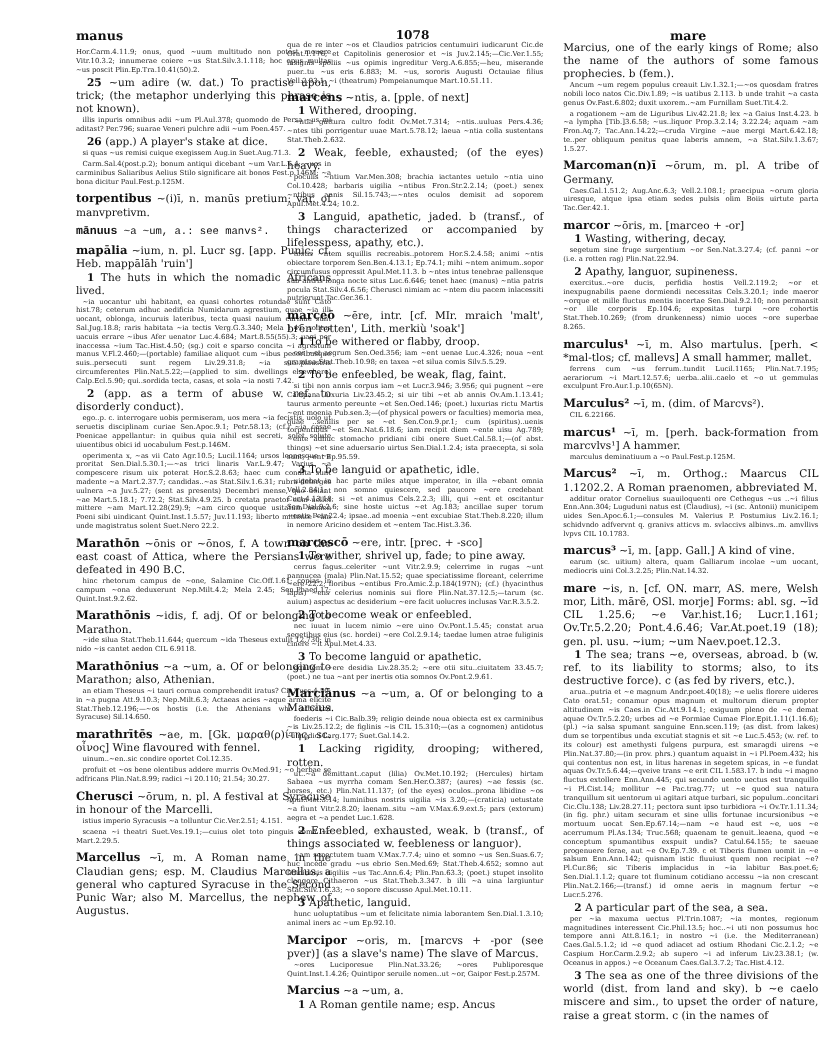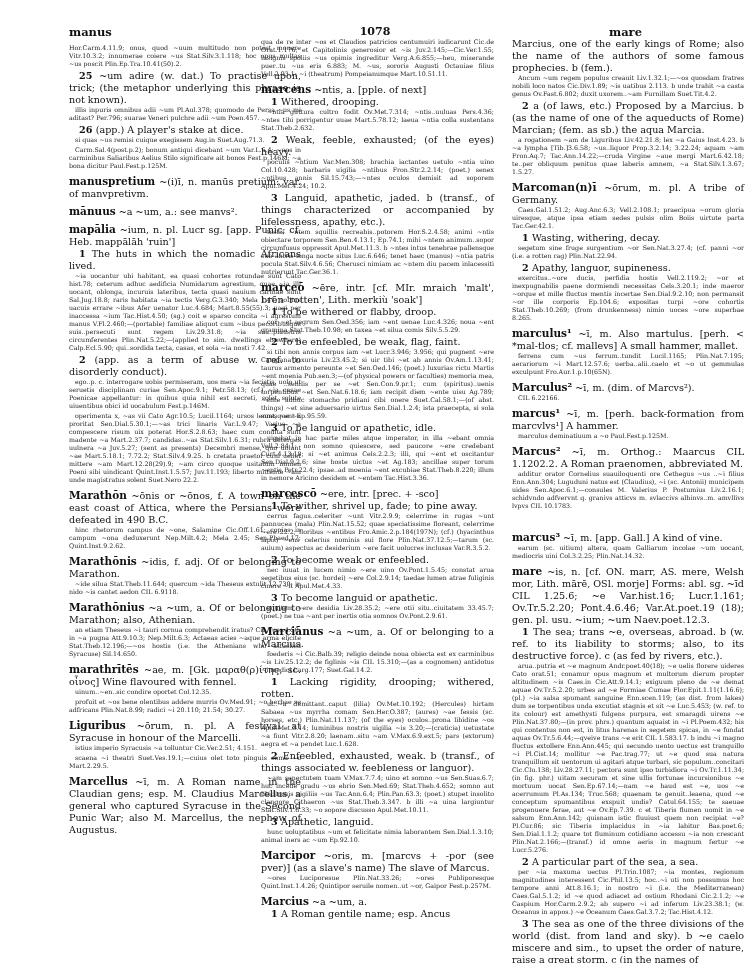--- a/index.html
+++ b/index.html
@@ -28,38 +28,38 @@
   <span class="hw-right">mare</span>
 </div>
 
 <div class="col col1">
     <div class="cit noindent">Hor.Carm.4.11.9; onus, quod ~uum multitudo non potest mouere Vitr.10.3.2; innumerae coiere ~us Stat.Silv.3.1.118; hoc opus multas ~us poscit Plin.Ep.Tra.10.41(50).2.</div>
     <div class="sense"><span class="num">25 </span><span>~um adire (w. dat.) To practise upon, trick; (the metaphor underlying this phrase is not known).</span></div>
     <div class="cit">illis inpuris omnibus adii ~um Pl.Aul.378; quomodo de Persa ~us mi aditast? Per.796; suarae Veneri pulchre adii ~um Poen.457.</div>
     <div class="sense"><span class="num">26 </span><span>(app.) A player's stake at dice.</span></div>
     <div class="cit">si quas ~us remisi cuique exegissem Aug.in Suet.Aug.71.3.</div>
     <div class="cit">Carm.Sal.4(post.p.2); bonum antiqui dicebant ~um Var.L.6.4; ~uos in carminibus Saliaribus Aelius Stilo significare ait bonos Fest.p.146M; ~a bona dicitur Paul.Fest.p.125M.</div>
-    <div class="head-line" style="margin-top: 5px;"><span class="lemma">manuspretium</span><span> ~(i)ī, n. manūs pretium: var. of manvpretivm.</span></div>
-    <div class="head-line" style="margin-top: 5px;"><span class="lemma">mānuus</span><span> ~a ~um, a.: see manvs².</span></div>
+    <div class="head-line" style="margin-top: 5px;"><span class="lemma">torpentibus</span><span> ~(i)ī, n. manūs pretium: var. of manvpretivm.</span></div>
+    <div class="head-line" style="margin-top: 5px; font-family: Liberation Mono, monospace;"><span class="lemma">mānuus</span><span> ~a ~um, a.: see manvs².</span></div>
     <div class="head-line" style="margin-top: 5px;"><span class="lemma">mapālia</span><span> ~ium, n. pl. Lucr sg. [app. Punic; cf. Heb. mappālāh 'ruin']</span></div>
     <div class="sense"><span class="num">1 </span><span>The huts in which the nomadic Africans lived.</span></div>
     <div class="cit">~ia uocantur ubi habitant, ea quasi cohortes rotundae sunt Cato hist.78; ceterum adhuc aedificia Numidarum agrestium, quae ~ia illi uocant, oblonga, incuruis lateribus, tecta quasi nauium carinae sunt Sal.Jug.18.8; raris habitata ~ia tectis Verg.G.3.340; Mela 1.41; solitus uacuis errare ~ibus Afer uenator Luc.4.684; Mart.8.55(55).3; uagi per inaccessa ~ium Tac.Hist.4.50; (sg.) coit e sparso concita ~i agrestum manus V.Fl.2.460;—(portable) familiae aliquot cum ~ibus pecoribusque suis..persecuti sunt regem Liv.29.31.8; ~ia sua..plaustris circumferentes Plin.Nat.5.22;—(applied to sim. dwellings elsewhere) Calp.Ecl.5.90; qui..sordida tecta, casas, et sola ~ia nosti 7.42.</div>
     <div class="sense"><span class="num">2 </span><span>(app. as a term of abuse w. ref. to disorderly conduct).</span></div>
     <div class="cit">ego..p. c. interrogare uobis permiseram, uos mera ~ia fecistis. uolo ut seruetis disciplinam curiae Sen.Apoc.9.1; Petr.58.13; (cf.) ~ia casae Poenicae appellantur: in quibus quia nihil est secreti, solet solute uiuentibus obici id uocabulum Fest.p.146M.</div>
     <div class="cit">operimenta x, ~as vii Cato Agr.10.5; Lucil.1164; ursos leonesque ~a proritat Sen.Dial.5.30.1;—~as trici linaris Var.L.9.47; Varius ~a compescere risum uix poterat Hor.S.2.8.63; haec cum condita sunt madente ~a Mart.2.37.7; candidas..~as Stat.Silv.1.6.31; rubra deterges uulnera ~a Juv.5.27; (sent as presents) Decembri mense, quo uolant ~ae Mart.5.18.1; 7.72.2; Stat.Silv.4.9.25.   b cretata praetor cum uellet mittere ~am Mart.12.28(29).9; ~am circo quoque usitatum nomen Poeni sibi uindicant Quint.Inst.1.5.57; Juv.11.193; liberto mittente ~am unde magistratus solent Suet.Nero 22.2.</div>
     <div class="head-line" style="margin-top: 5px;"><span class="lemma">Marathōn</span><span> ~ōnis or ~ōnos, f. A town on the east coast of Attica, where the Persians were defeated in 490 B.C.</span></div>
     <div class="cit">hinc rhetorum campus de ~one, Salamine Cic.Off.1.61; copias in campum ~ona deduxerunt Nep.Milt.4.2; Mela 2.45; Sen.Phaed.17; Quint.Inst.9.2.62.</div>
     <div class="head-line" style="margin-top: 5px;"><span class="lemma">Marathōnis</span><span> ~idis, f. adj. Of or belonging to Marathon.</span></div>
     <div class="cit">~ide silua Stat.Theb.11.644; quercum ~ida Theseus extulit 12.730; in nido ~is cantet aedon CIL 6.9118.</div>
     <div class="head-line" style="margin-top: 5px;"><span class="lemma">Marathōnius</span><span> ~a ~um, a. Of or belonging to Marathon; also, Athenian.</span></div>
     <div class="cit">an etiam Theseus ~i tauri cornua comprehendit iratus? Cic.Tusc.4.50; in ~a pugna Att.9.10.3; Nep.Milt.6.3; Actaeas acies ~aque arma elicite Stat.Theb.12.196;—~os hostis (i.e. the Athenians who attacked Syracuse) Sil.14.650.</div>
     <div class="head-line" style="margin-top: 5px;"><span class="lemma">marathrītēs</span><span> ~ae, m. [Gk. μαραθ(ρ)ίτης, sc. οἶνος] Wine flavoured with fennel.</span></div>
     <div class="cit">uinum..~en..sic condire oportet Col.12.35.</div>
     <div class="cit">profuit et ~os bene olentibus addere murris Ov.Med.91; ~o herbae se adfricans Plin.Nat.8.99; radici ~i 20.110; 21.54; 30.27.</div>
-    <div class="head-line" style="margin-top: 5px;"><span class="lemma">Liguribus</span><span> ~ōrum, n. pl. A festival at Syracuse in honour of the Marcelli.</span></div>
+    <div class="head-line" style="margin-top: 5px;"><span class="lemma">Cherusci</span><span> ~ōrum, n. pl. A festival at Syracuse in honour of the Marcelli.</span></div>
     <div class="cit">istius imperio Syracusis ~a tolluntur Cic.Ver.2.51; 4.151.</div>
     <div class="cit">scaena ~i theatri Suet.Ves.19.1;—cuius olet toto pinguis coma ~o Mart.2.29.5.</div>
     <div class="head-line" style="margin-top: 5px;"><span class="lemma">Marcellus</span><span> ~ī, m. A Roman name in the Claudian gens; esp. M. Claudius Marcellus, a general who captured Syracuse in the Second Punic War; also M. Marcellus, the nephew of Augustus.</span></div>
   </div>
 <div class="col col2">
     <div class="cit noindent">qua de re inter ~os et Claudios patricios centumuiri iudicarunt Cic.de Orat.1.176; et Capitolinis generosior et ~is Juv.2.145;—Cic.Ver.1.55; insignis spoliis ~us opimis ingreditur Verg.A.6.855;—heu, miserande puer..tu ~us eris 6.883; M. ~us, sororis Augusti Octauiae filius Vell.2.93.1; ~i (theatrum) Pompeianumque Mart.10.51.11.</div>
     <div class="head-line" style="margin-top: 5px;"><span class="lemma">marcens</span><span> ~ntis, a. [pple. of next]</span></div>
     <div class="sense"><span class="num">1 </span><span>Withered, drooping.</span></div>
     <div class="cit">~ntia guttura cultro fodit Ov.Met.7.314; ~ntis..uuluas Pers.4.36; ~ntes tibi porrigentur uuae Mart.5.78.12; laeua ~ntia colla sustentans Stat.Theb.2.632.</div>
     <div class="sense"><span class="num">2 </span><span>Weak, feeble, exhausted; (of the eyes) heavy.</span></div>
@@ -89,37 +89,37 @@
     <div class="sense"><span class="num">3 </span><span>Apathetic, languid.</span></div>
     <div class="cit">hunc uoluptatibus ~um et felicitate nimia laborantem Sen.Dial.1.3.10; animal iners ac ~um Ep.92.10.</div>
     <div class="head-line" style="margin-top: 5px;"><span class="lemma">Marcipor</span><span> ~oris, m. [marcvs + -por (see pver)] (as a slave's name) The slave of Marcus.</span></div>
     <div class="cit">~ores Luciporesue Plin.Nat.33.26; ~ores Publiporesque Quint.Inst.1.4.26; Quintipor seruile nomen..ut ~or, Gaipor Fest.p.257M.</div>
     <div class="head-line" style="margin-top: 5px;"><span class="lemma">Marcius</span><span> ~a ~um, a.</span></div>
     <div class="sense"><span class="num">1 </span><span>A Roman gentile name; esp. Ancus</span></div>
   </div>
 <div class="col col3">
     <div class="head-line">Marcius, one of the early kings of Rome; also the name of the authors of some famous prophecies. b (fem.).</div>
     <div class="cit">Ancum ~um regem populus creauit Liv.1.32.1;—~os quosdam fratres nobili loco natos Cic.Div.1.89; ~is uatibus 2.113.   b unde trahit ~a casta genus Ov.Fast.6.802; duxit uxorem..~am Furnillam Suet.Tit.4.2.</div>
-    <div class="sense"><span class="num">2 </span><span>a (of laws, etc.) Proposed by a Marcius. b (as the name of one of the aqueducts of Rome) Marcian; (fem. as sb.) the aqua Marcia.</span></div>
     <div class="cit">a rogationem ~am de Liguribus Liv.42.21.8; lex ~a Gaius Inst.4.23.   b ~a lympha [Tib.]3.6.58; ~us..liquor Prop.3.2.14; 3.22.24; aquam ~am Fron.Aq.7; Tac.Ann.14.22;—cruda Virgine ~aue mergi Mart.6.42.18; te..per obliquum penitus quae laberis amnem, ~a Stat.Silv.1.3.67; 1.5.27.</div>
     <div class="head-line" style="margin-top: 5px;"><span class="lemma">Marcoman(n)ī</span><span> ~ōrum, m. pl. A tribe of Germany.</span></div>
     <div class="cit">Caes.Gal.1.51.2; Aug.Anc.6.3; Vell.2.108.1; praecipua ~orum gloria uiresque, atque ipsa etiam sedes pulsis olim Boiis uirtute parta Tac.Ger.42.1.</div>
+    <div class="head-line" style="margin-top: 5px;"><span class="lemma">marcor</span><span> ~ōris, m. [marceo + -or]</span></div>
     <div class="sense"><span class="num">1 </span><span>Wasting, withering, decay.</span></div>
     <div class="cit">segetum sine fruge surgentium ~or Sen.Nat.3.27.4; (cf. panni ~or (i.e. a rotten rag) Plin.Nat.22.94.</div>
     <div class="sense"><span class="num">2 </span><span>Apathy, languor, supineness.</span></div>
     <div class="cit">exercitus..~ore ducis, perfidia hostis Vell.2.119.2; ~or et inexpugnabilis paene dormiendi necessitas Cels.3.20.1; inde maeror ~orque et mille fluctus mentis incertae Sen.Dial.9.2.10; non permansit ~or ille corporis Ep.104.6; expositas turpi ~ore cohortis Stat.Theb.10.269; (from drunkenness) nimio uoces ~ore superbae 8.265.</div>
     <div class="head-line" style="margin-top: 5px;"><span class="lemma">marculus¹</span><span> ~ī, m. Also martulus. [perh. &lt; *mal-tlos; cf. mallevs] A small hammer, mallet.</span></div>
     <div class="cit">ferrens cum ~us ferrum..tundit Lucil.1165; Plin.Nat.7.195; aerariorum ~i Mart.12.57.6; uerba..alii..caelo et ~o ut gemmulas exculpunt Fro.Aur.1.p.10(65N).</div>
     <div class="head-line" style="margin-top: 5px;"><span class="lemma">Marculus²</span><span> ~ī, m. (dim. of Marcvs²).</span></div>
     <div class="cit">CIL 6.22166.</div>
     <div class="head-line" style="margin-top: 5px;"><span class="lemma">marcus¹</span><span> ~ī, m. [perh. back-formation from marcvlvs¹] A hammer.</span></div>
     <div class="cit">marculus deminatiuum a ~o Paul.Fest.p.125M.</div>
     <div class="head-line" style="margin-top: 5px;"><span class="lemma">Marcus²</span><span> ~ī, m. Orthog.: Maarcus CIL 1.1202.2. A Roman praenomen, abbreviated M.</span></div>
     <div class="cit">additur orator Cornelius suauiloquenti ore Cethegus ~us ..~i filius Enn.Ann.304; Luguduni natus est (Claudius), ~i (sc. Antonii) municipem uides Sen.Apoc.6.1;—consules M. Valerius P. Postumius Liv.2.16.1; schidvndo adfvervnt q. granivs atticvs m. svlaccivs albinvs..m. amvllivs lvpvs CIL 10.1783.</div>
-    <div class="head-line" style="margin-top: 21px;"><span class="lemma">marcus³</span><span> ~ī, m. [app. Gall.] A kind of vine.</span></div>
+    <div class="head-line" style="margin-top: 5px;"><span class="lemma">marcus³</span><span> ~ī, m. [app. Gall.] A kind of vine.</span></div>
     <div class="cit">earum (sc. uitium) altera, quam Galliarum incolae ~um uocant, mediocris uini Col.3.2.25; Plin.Nat.14.32.</div>
     <div class="head-line" style="margin-top: 5px;"><span class="lemma">mare</span><span> ~is, n. [cf. ON. marr, AS. mere, Welsh mor, Lith. mārē, OSl. morje] Forms: abl. sg. ~īd CIL 1.25.6; ~e Var.hist.16; Lucr.1.161; Ov.Tr.5.2.20; Pont.4.6.46; Var.At.poet.19 (18); gen. pl. usu. ~ium; ~um Naev.poet.12.3.</span></div>
     <div class="sense"><span class="num">1 </span><span>The sea; trans ~e, overseas, abroad. b (w. ref. to its liability to storms; also, to its destructive force). c (as fed by rivers, etc.).</span></div>
     <div class="cit">arua..putria et ~e magnum Andr.poet.40(18); ~e uelis florere uideres Cato orat.51; conamur opus magnum et multorum dierum propter altitudinem ~is Caes.in Cic.Att.9.14.1; exiguum pleno de ~e demat aquae Ov.Tr.5.2.20; urbes ad ~e Formiae Cumae Flor.Epit.1.11(1.16.6); (pl.) ~ia salsa spumant sanguine Enn.scen.119; (as dist. from lakes) dum se torpentibus unda excutiat stagnis et sit ~e Luc.5.453; (w. ref. to its colour) est amethysti fulgens purpura, est smaragdi uirens ~e Plin.Nat.37.80;—(in prov. phrs.) quantum aquaist in ~i Pl.Poem.432; his qui contentus non est, in litus harenas in segetem spicas, in ~e fundat aquas Ov.Tr.5.6.44;—qveive trans ~e erit CIL 1.583.17.   b indu ~i magno fluctus extollere Enn.Ann.445; qui secundo uento uectus est tranquillo ~i Pl.Cist.14; mollitur ~e Pac.trag.77; ut ~e quod sua natura tranquillum sit uentorum ui agitari atque turbari, sic populum..concitari Cic.Clu.138; Liv.28.27.11; pectora sunt ipso turbidiora ~i Ov.Tr.1.11.34; (in fig. phr.) uitam securam et sine ullis fortunae incursionibus ~e mortuum uocat Sen.Ep.67.14;—nam ~e haud est ~e, uos ~e acerrumum Pl.As.134; Truc.568; quaenam te genuit..leaena, quod ~e conceptum spumantibus exspuit undis? Catul.64.155; te saeuae progenuere ferae, aut ~e Ov.Ep.7.39.   c et Tiberis flumen uomit in ~e salsum Enn.Ann.142; quisnam istic fluuiust quem non recipiat ~e? Pl.Cur.86; sic Tiberis implacidus in ~ia labitur Bas.poet.6; Sen.Dial.1.1.2; quare tot fluminum cotidiano accessu ~ia non crescant Plin.Nat.2.166;—(transf.) id omne aeris in magnum fertur ~e Lucr.5.276.</div>
     <div class="sense"><span class="num">2 </span><span>A particular part of the sea, a sea.</span></div>
     <div class="cit">per ~ia maxuma uectus Pl.Trin.1087; ~ia montes, regionum magnitudines interessent Cic.Phil.13.5; hoc..~i uti non possumus hoc tempore anni Att.8.16.1; in nostro ~i (i.e. the Mediterranean) Caes.Gal.5.1.2; id ~e quod adiacet ad ostium Rhodani Cic.2.1.2; ~e Caspium Hor.Carm.2.9.2; ab supero ~i ad inferum Liv.23.38.1; (w. Oceanus in appos.) ~e Oceanum Caes.Gal.3.7.2; Tac.Hist.4.12.</div>
     <div class="sense"><span class="num">3 </span><span>The sea as one of the three divisions of the world (dist. from land and sky). b ~e caelo miscere and sim., to upset the order of nature, raise a great storm. c (in the names of</span></div>
   </div>
 
 </body></html>

